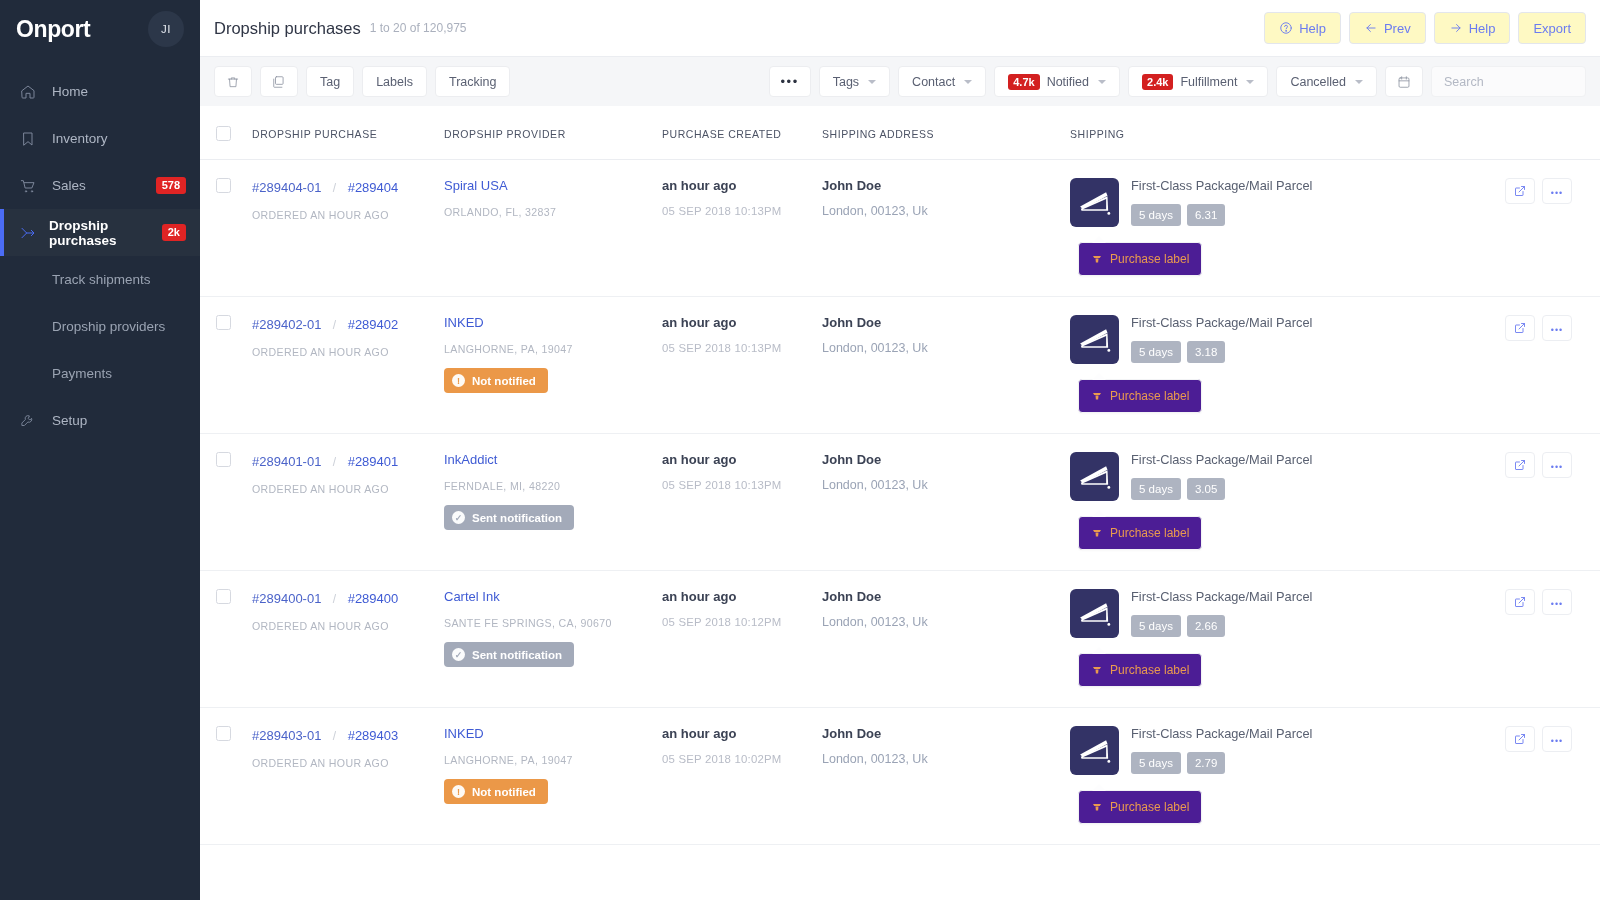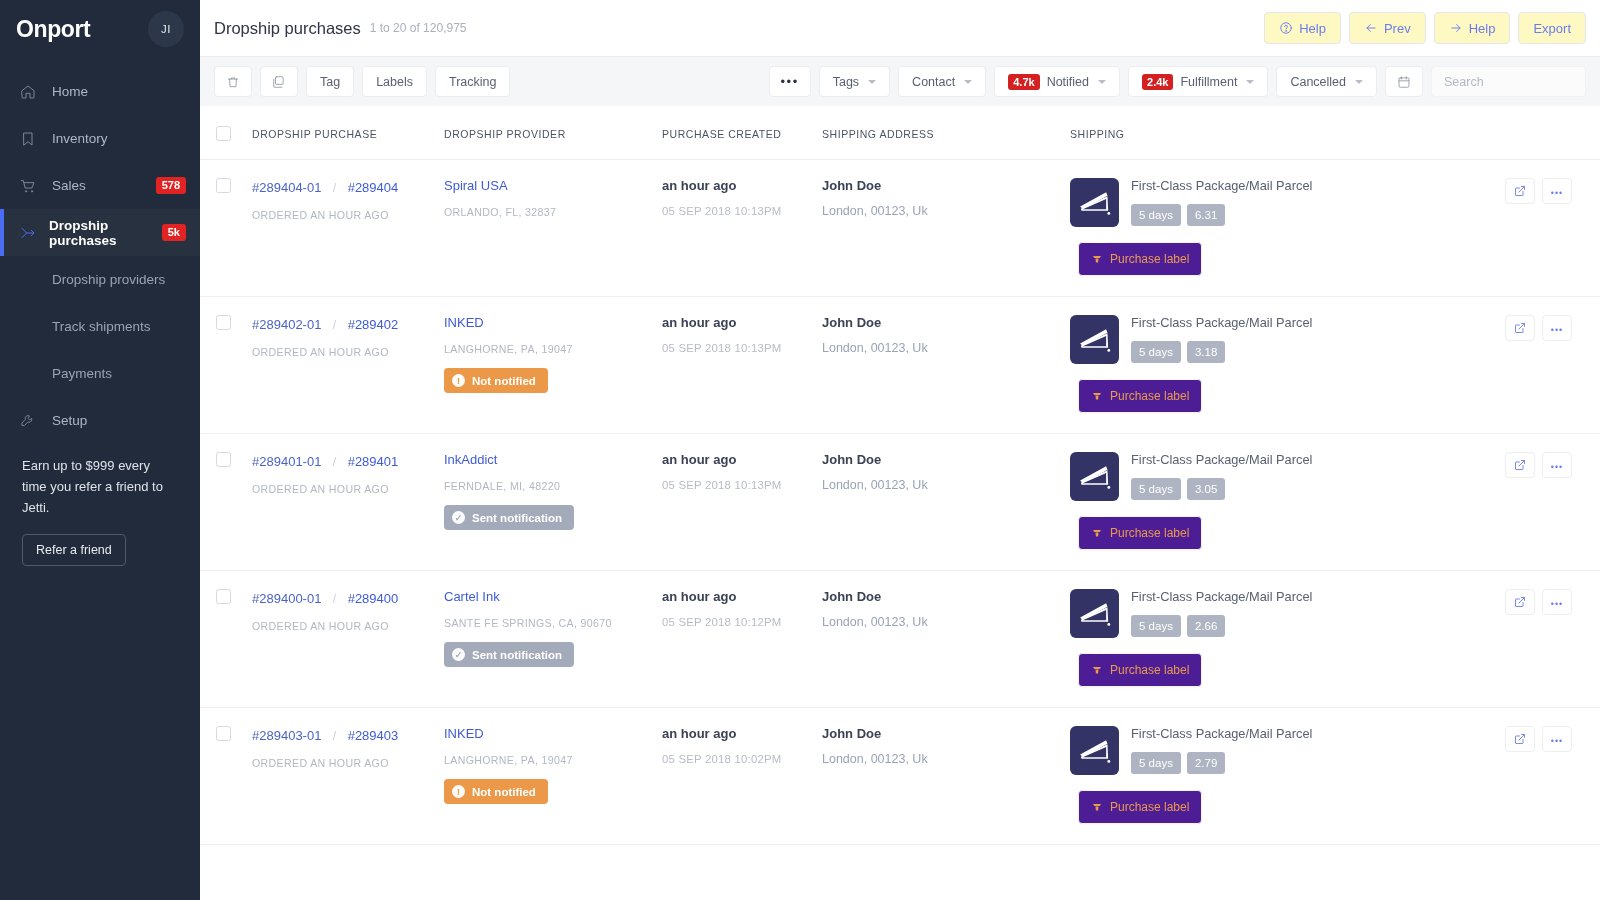--- a/index.html
+++ b/index.html
@@ -360,44 +360,40 @@
         </div>
         <div class="nav-item active">
           <span class="ico">
             <svg width="16" height="16" viewBox="0 0 24 24" fill="none" stroke="currentColor" stroke-width="1.5" stroke-linecap="round" stroke-linejoin="round">
               <path d="M3 5l7 7-7 7"></path>
               <path d="M10 12h10"></path>
               <path d="M17 8l4 4-4 4"></path>
             </svg>
           </span>
           <span>Dropship purchases</span>
-          <span class="badge-red">5k</span>
+          <span class="badge-red">2k</span>
+        </div>
+        <div class="nav-sub">
+          <span>Track shipments</span>
         </div>
         <div class="nav-sub">
           <span>Dropship providers</span>
-        </div>
-        <div class="nav-sub">
-          <span>Track shipments</span>
         </div>
         <div class="nav-sub">
           <span>Payments</span>
         </div>
         <div class="nav-item">
           <span class="ico">
             <svg width="15" height="15" viewBox="0 0 24 24" fill="none" stroke="currentColor" stroke-width="1.5" stroke-linecap="round" stroke-linejoin="round">
               <path d="M14.5 4.5a4.5 4.5 0 00-5.9 5.9L3 16v4h4l5.6-5.6a4.5 4.5 0 005.9-5.9l-2.8 2.8-2.1-2.1z"></path>
             </svg>
           </span>
           <span>Setup</span>
         </div>
       </nav>
-    <div class="promo">
-      <div class="promo-text">Earn up to $999 every time you refer a friend to Jetti.</div>
-      <button class="promo-btn">Refer a friend</button>
-    </div>
   </aside>
 
   <section class="main">
 
     <div class="topbar">
       <span class="page-title">Dropship purchases</span>
       <span class="page-count">1 to 20 of 120,975</span>
       <div class="topbar-actions" id="topbar-actions">
           <button class="tbtn">
             <span style="display:flex">

